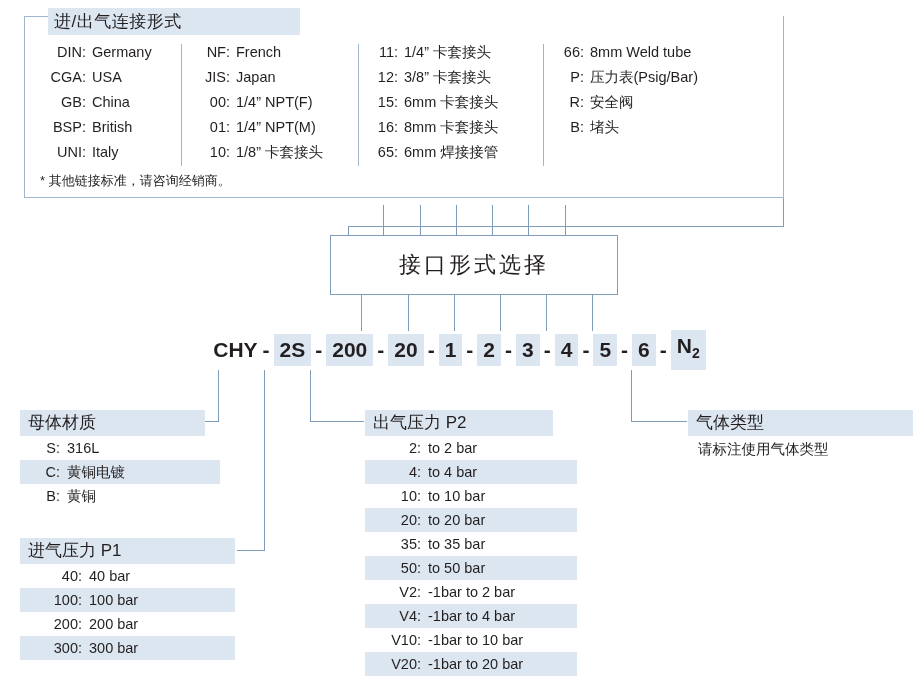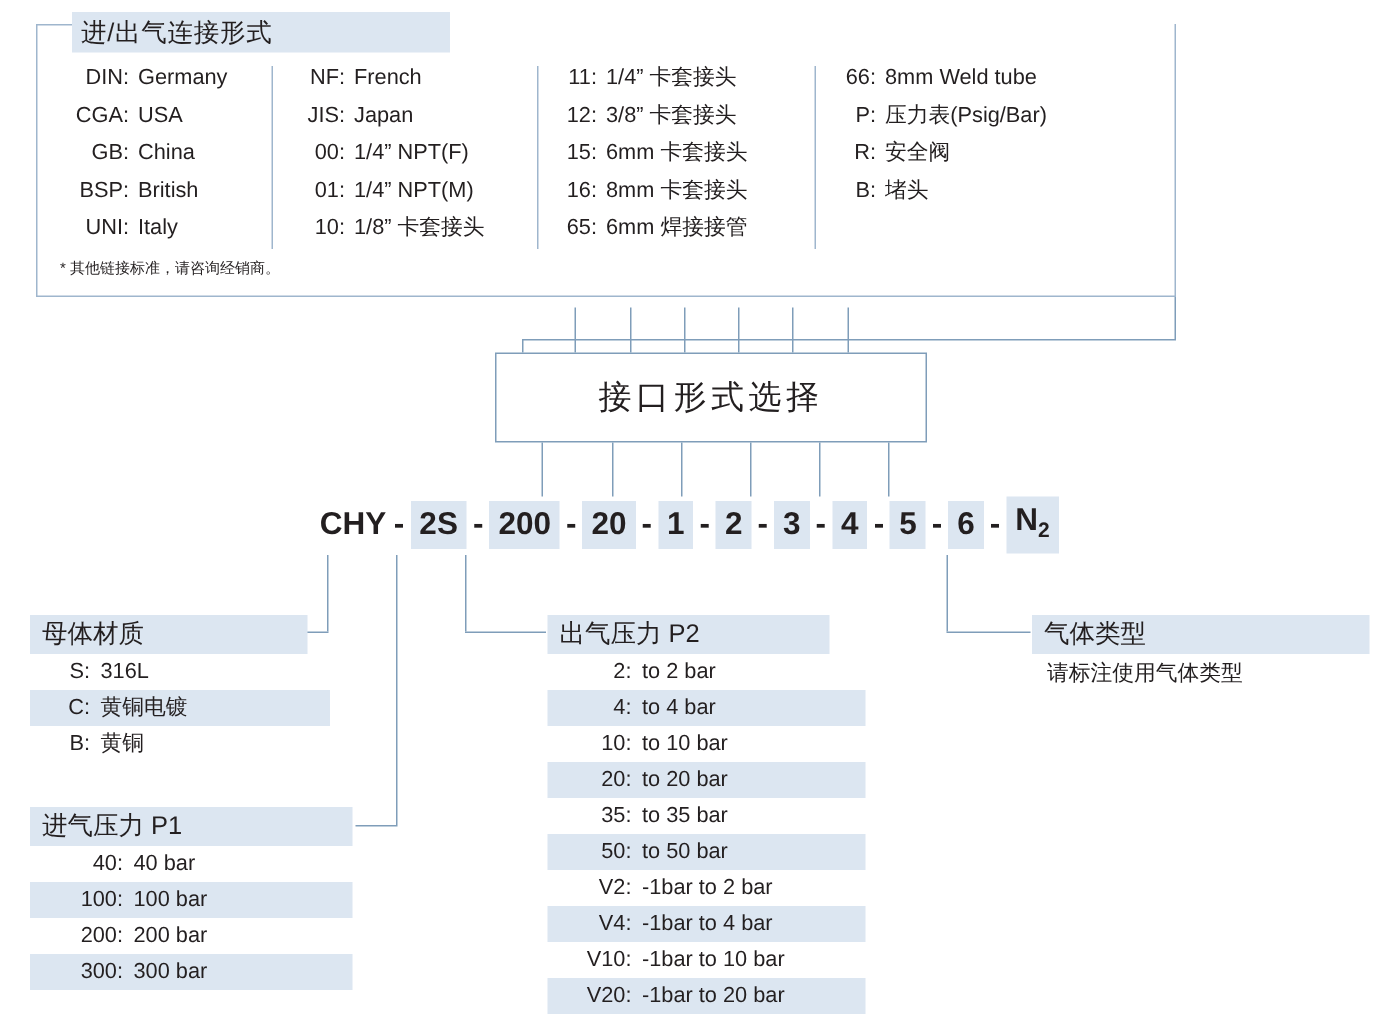--- a/index.html
+++ b/index.html
@@ -37,21 +37,21 @@
   .toprow{
     display:flex;font-size:14.5px;line-height:25px;height:25px;
     white-space:nowrap;
   }
   .toprow .k{
     text-align:right;padding-right:6px;flex:0 0 auto;
   }
   .toprow .v{text-align:right;}
   .vdiv{width:1px;background:#9fb6cd;top:44px;height:122px;}
   #top-note{
-    left:40px;top:172px;font-size:10px;white-space:nowrap;
+    left:40px;top:172px;font-size:13px;white-space:nowrap;
   }
 
   
   .rule{background:#7f9db9;position:absolute;}
 
   
   #centre-box{
     left:330px;top:235px;width:288px;height:60px;
     border:1px solid #7f9db9;
     box-sizing:border-box;

